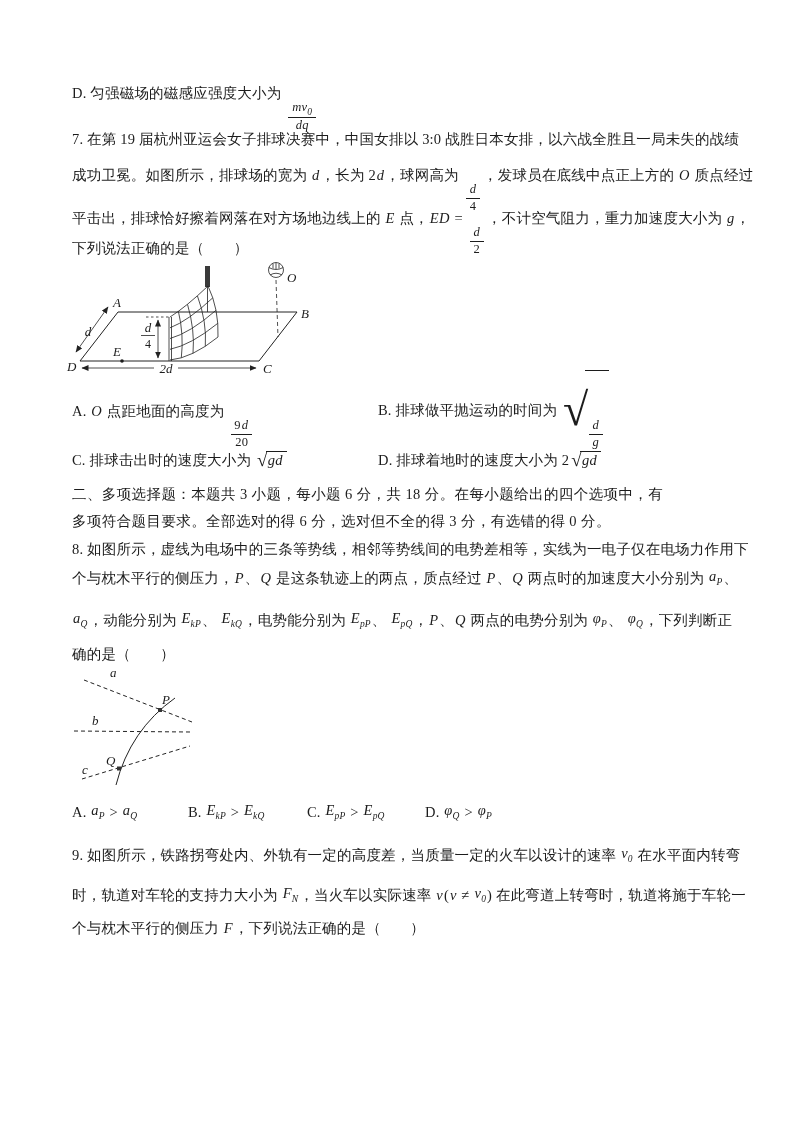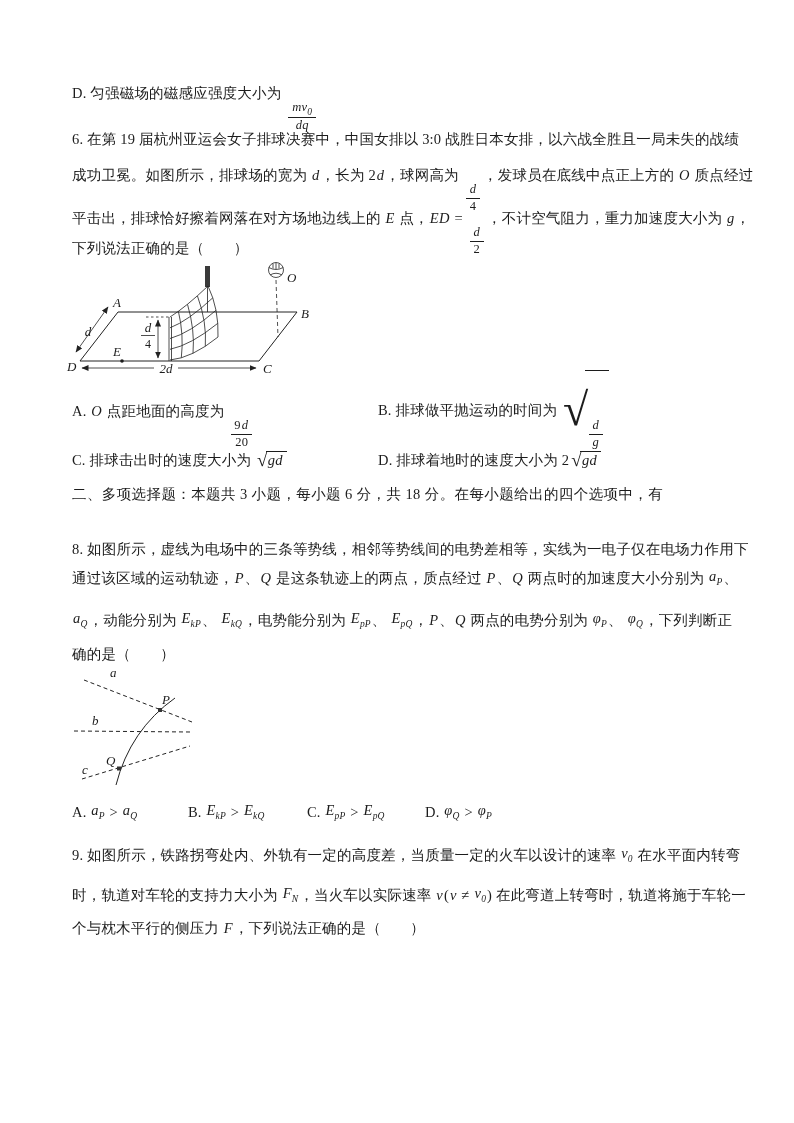--- a/index.html
+++ b/index.html
@@ -37,21 +37,21 @@
 
   <div class="line" style="left:72px;top:73px;height:40px">
       <span class="t">D. 匀强磁场的磁感应强度大小为 </span>
       <span class="frac">
         <span class="num"><span class="mi">mv<sub class="msub">0</sub></span></span>
         <span class="den"><span class="mi">dq</span></span>
       </span>
     </div>
 
   <div class="line" style="left:72px;top:129px;height:20px">
-      <span class="t">6. 在第 19 届杭州亚运会女子排球决赛中，中国女排以 3:0 战胜日本女排，以六战全胜且一局未失的战绩</span>
+      <span class="t">7. 在第 19 届杭州亚运会女子排球决赛中，中国女排以 3:0 战胜日本女排，以六战全胜且一局未失的战绩</span>
     </div>
   <div class="line" style="left:72px;top:154px;height:42px">
       <span class="t">成功卫冕。如图所示，排球场的宽为 </span>
       <span class="mi">d</span>
       <span class="t">，长为 2</span>
       <span class="mi">d</span>
       <span class="t">，球网高为 </span>
       <span class="frac">
         <span class="num"><span class="mi">d</span></span>
         <span class="den"><span class="t">4</span></span>
@@ -173,26 +173,27 @@
     </div>
   <div class="line" style="left:378px;top:448px;height:24px">
       <span class="t">D. 排球着地时的速度大小为 2</span>
       <span class="sqrt">
         <span class="rchar">√</span>
         <span class="rbody"><span class="mi">gd</span></span>
       </span>
     </div>
 
   <div class="line bold" style="left:72px;top:484px;height:20px">二、多项选择题：本题共 3 小题，每小题 6 分，共 18 分。在每小题给出的四个选项中，有</div>
+  <div class="line bold" style="left:72px;top:511px;height:20px">多项符合题目要求。全部选对的得 6 分，选对但不全的得 3 分，有选错的得 0 分。</div>
 
   <div class="line" style="left:72px;top:539px;height:20px">
       <span class="t">8. 如图所示，虚线为电场中的三条等势线，相邻等势线间的电势差相等，实线为一电子仅在电场力作用下</span>
     </div>
   <div class="line" style="left:72px;top:567px;height:22px">
-      <span class="t">通过该区域的运动轨迹，</span>
+      <span class="t">个与枕木平行的侧压力，</span>
       <span class="mi">P</span>
       <span class="t">、</span>
       <span class="mi">Q</span>
       <span class="t"> 是这条轨迹上的两点，质点经过 </span>
       <span class="mi">P</span>
       <span class="t">、</span>
       <span class="mi">Q</span>
       <span class="t"> 两点时的加速度大小分别为 </span>
       <span class="mi">a<sub class="msub">P</sub></span>
       <span class="t">、</span>

